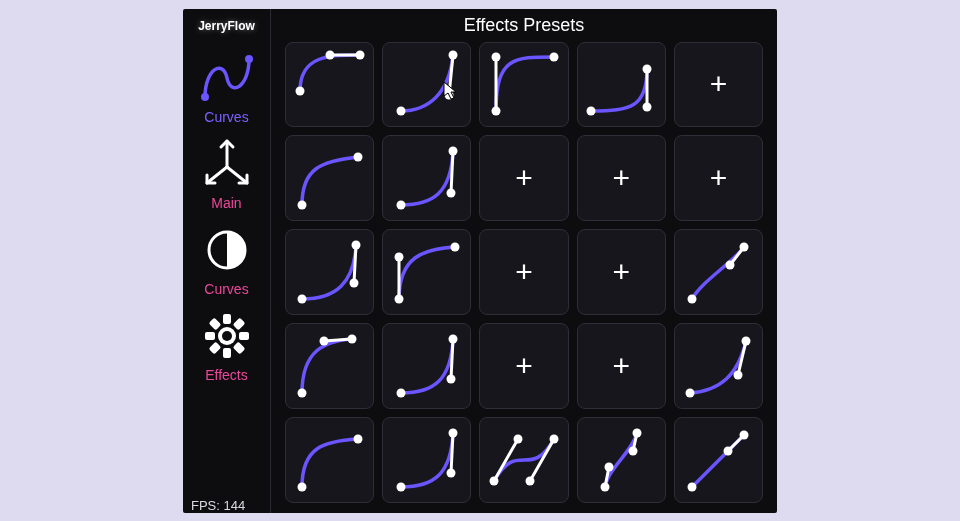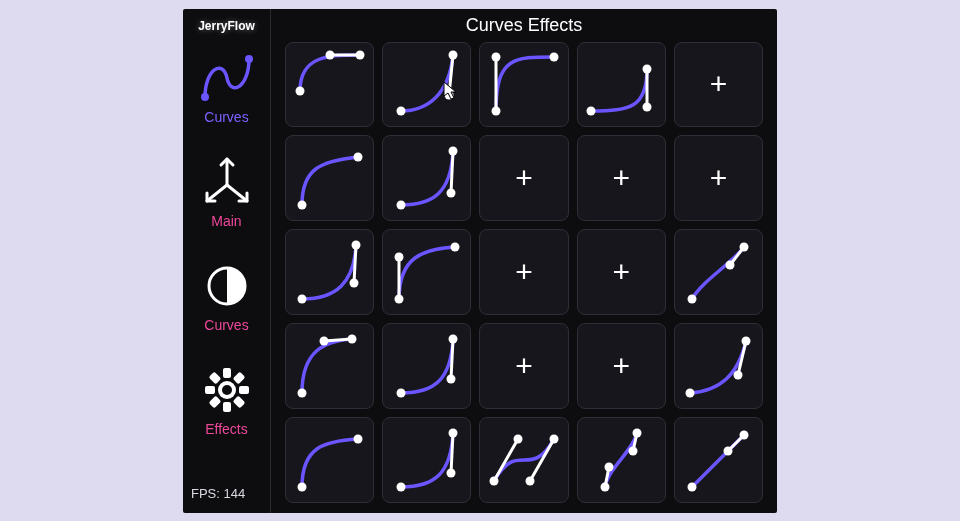--- a/index.html
+++ b/index.html
@@ -31,21 +31,21 @@
     color: #ffffff;
     font-weight: 700;
     font-size: 12px;
     text-align: center;
     padding: 6px 0 10px 0;
     text-shadow: 0 0 6px rgba(255,255,255,0.4);
   }
   .nav {
     display: flex;
     flex-direction: column;
-    gap: 28px;
+    gap: 10px;
     align-items: center;
     margin-top: 6px;
   }
   .nav-item {
     width: 80px;
     text-align: center;
     cursor: pointer;
     color: #ec4899;
     font-size: 14px;
   }
@@ -56,21 +56,21 @@
     margin: 0 auto 2px auto;
     display: flex;
     align-items: center;
     justify-content: center;
   }
   .nav-label { display: block; }
   .fps {
     margin-top: auto;
     color: #d9d9e0;
     font-size: 13px;
-    padding: 6px 8px 12px 8px;
+    padding: 6px 8px 0 8px;
   }
   .main {
     flex: 1;
     display: flex;
     flex-direction: column;
     padding: 6px 14px 10px 14px;
   }
   .title {
     color: #ffffff;
     font-size: 18px;
@@ -176,21 +176,21 @@
         </div>
         <span class="nav-label">Effects</span>
       </div>
 
     </div>
 
     <div class="fps">FPS: 144</div>
   </div>
 
   <div class="main">
-    <div class="title">Curves Effects</div>
+    <div class="title">Effects Presets</div>
     <div class="grid" id="grid">
         <div class="cell">
           <svg width="80" height="78" viewBox="0 0 80 78">
             <path d="M 10 46 C 10 10, 40 10, 70 10" stroke="#6a55ff" stroke-width="3.5" fill="none" stroke-linecap="round"></path>
             <line x1="70" y1="10" x2="40" y2="10" stroke="#ffffff" stroke-width="3" stroke-linecap="round"></line>
             <circle cx="40" cy="10" r="4.5" fill="#ffffff"></circle>
             <circle cx="10" cy="46" r="4.5" fill="#ffffff"></circle>
             <circle cx="70" cy="10" r="4.5" fill="#ffffff"></circle>
           </svg>
         </div>

